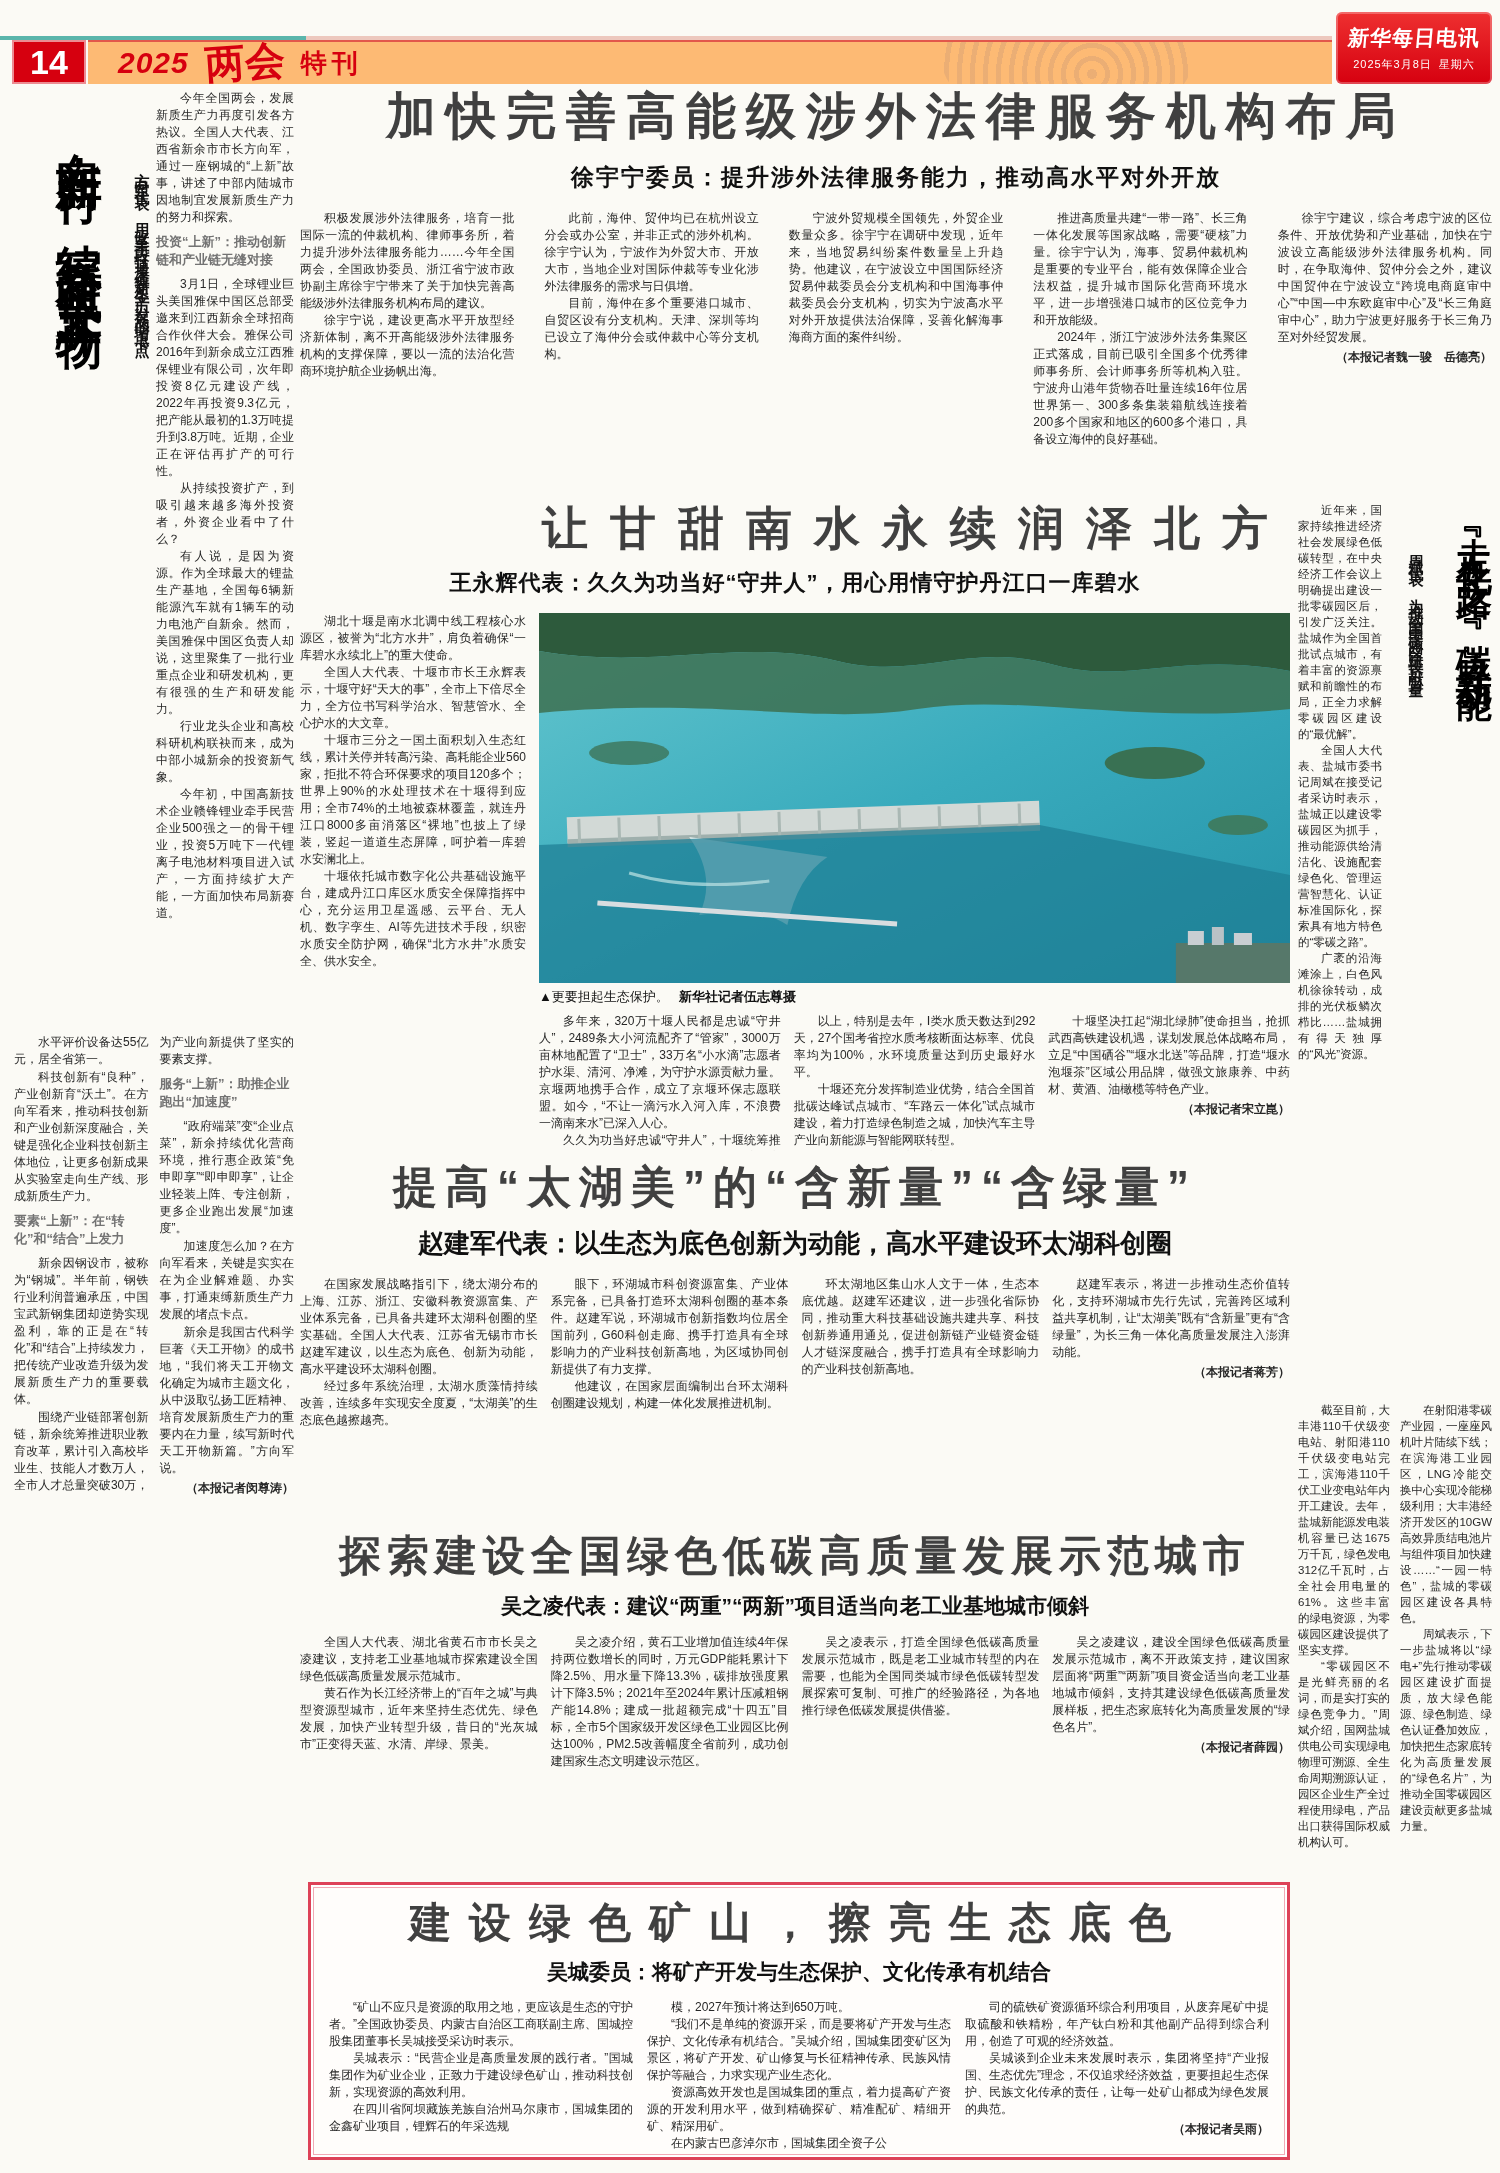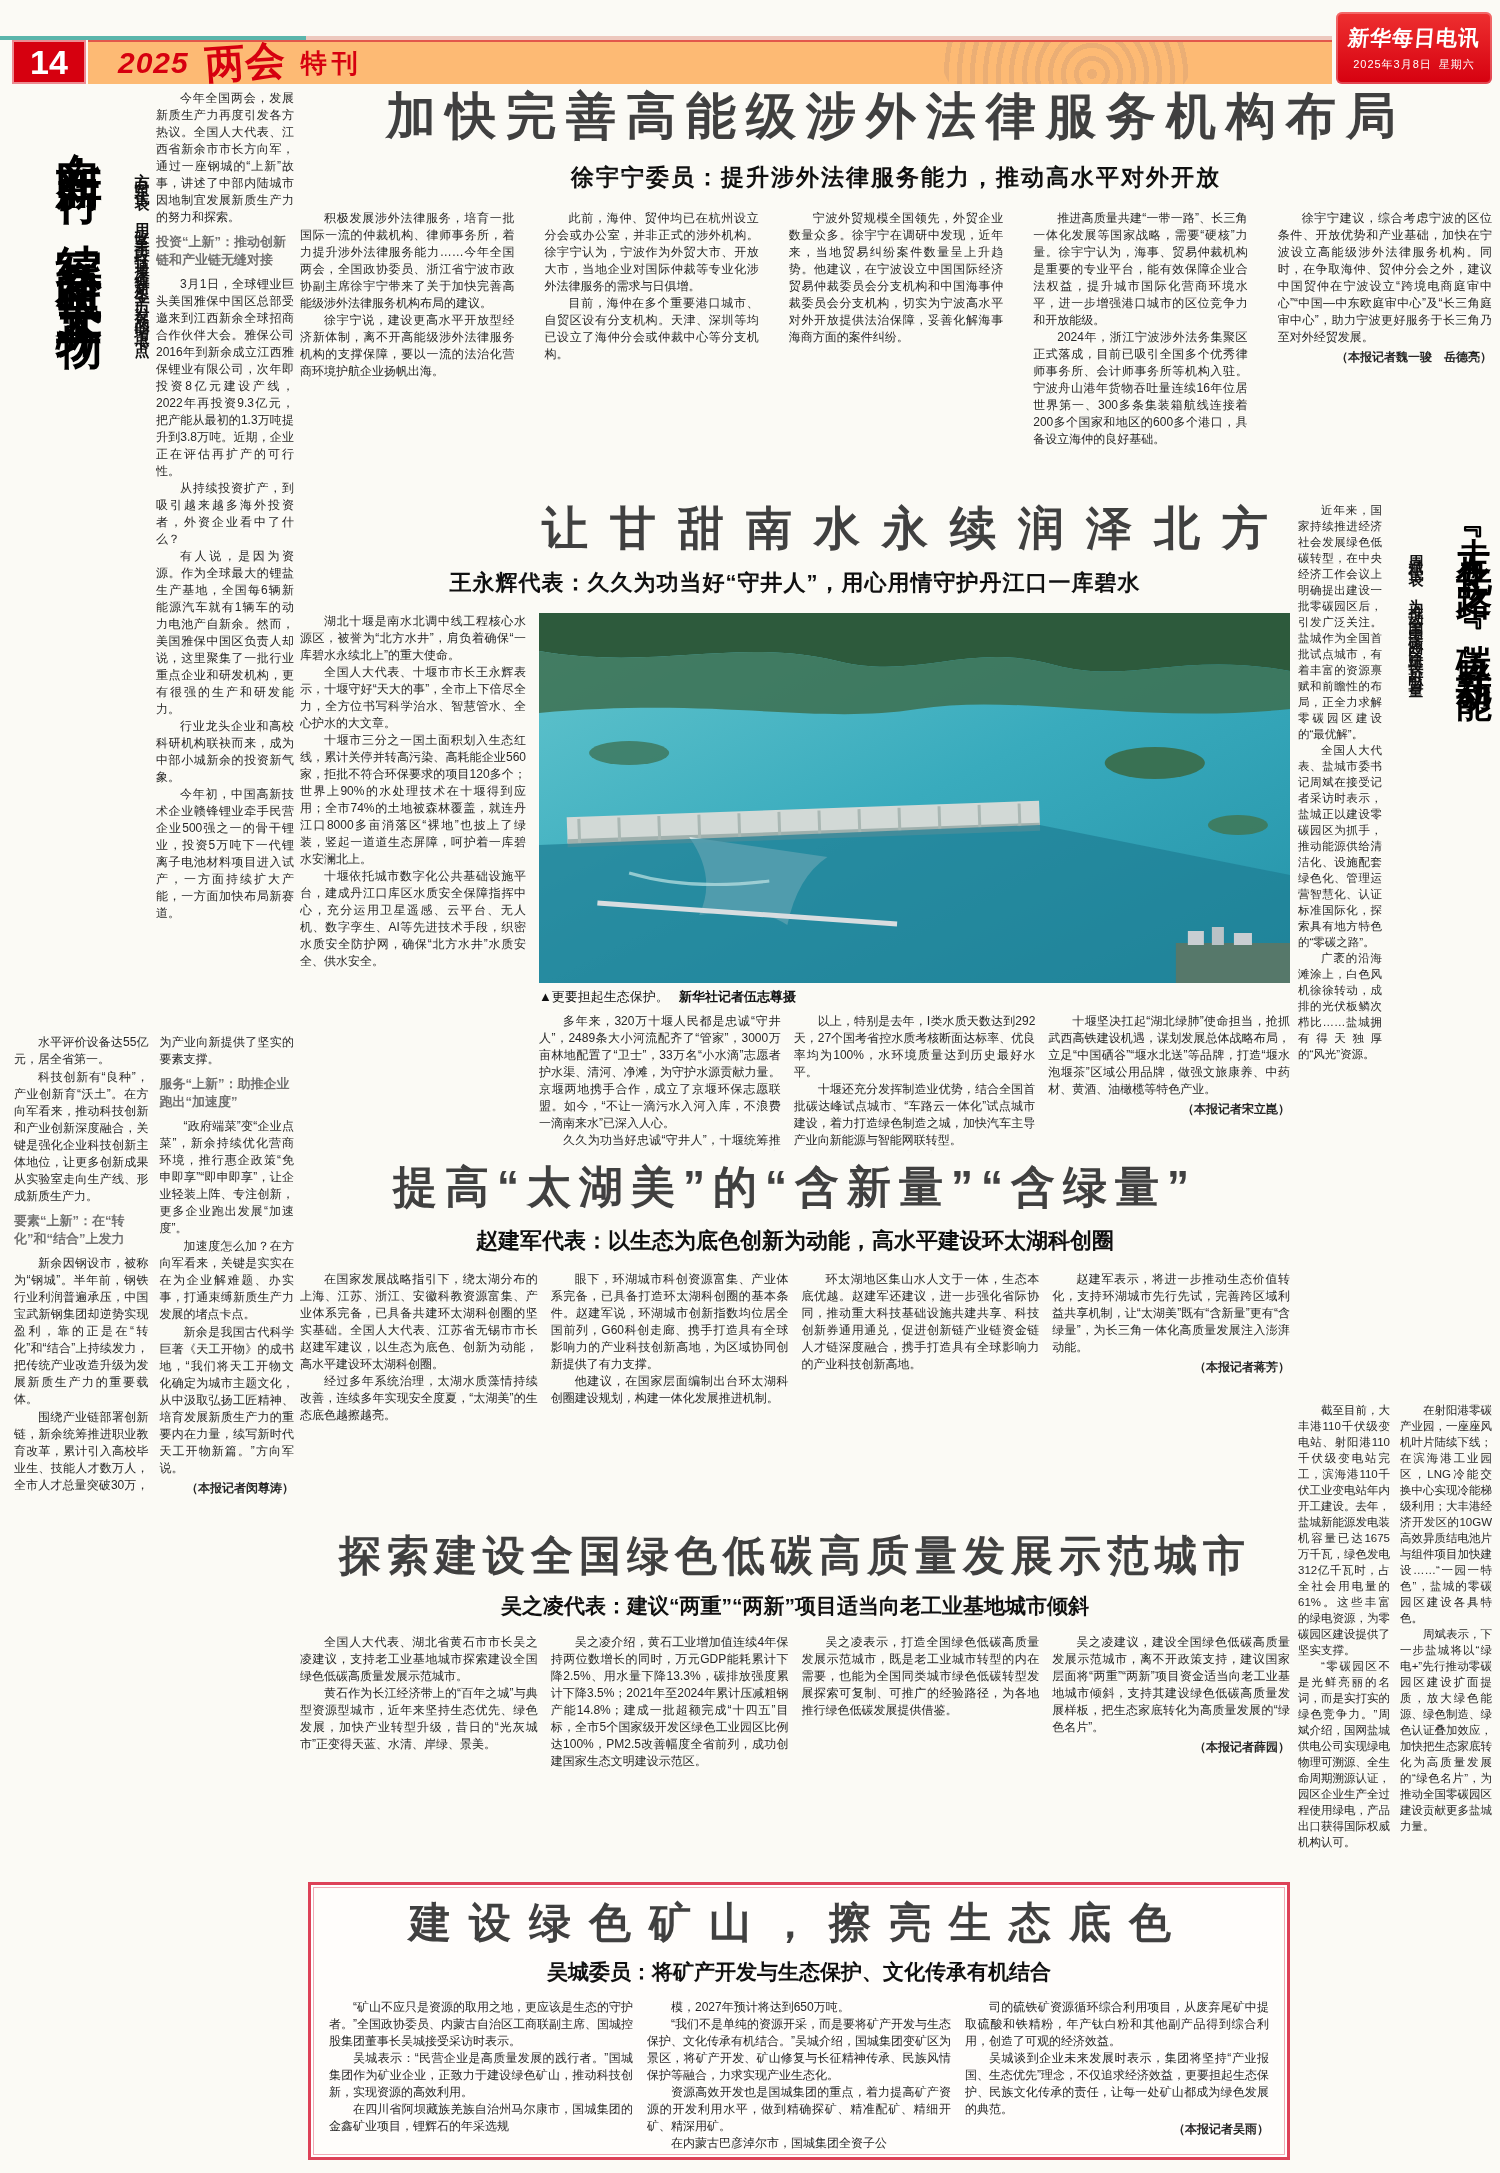--- a/index.html
+++ b/index.html
@@ -59,21 +59,21 @@
   .wright{flex:1;display:flex;flex-direction:column;overflow:hidden;}
   .photo{height:370px;background:#2f9fb2;}
   .photo svg{display:block;width:100%;height:100%;}
   .caption{font-size:13px;margin:5px 0 7px;color:#111;}
   .caption .credit{font-weight:bold;margin-left:10px;}
   .wcols{display:flex;gap:13px;flex:1;overflow:hidden;}
   .wcols .col{flex:1;overflow:hidden;}
   
   #art-taihu{left:300px;top:1162px;width:990px;height:366px;}
   #art-taihu .hl{font-size:44px;letter-spacing:8px;}
-  #art-taihu .sub{font-size:22px;margin-top:13px;}
+  #art-taihu .sub{font-size:26px;margin-top:13px;}
   #art-taihu .cols{gap:13px;margin-top:15px;height:240px;}
   
   #art-lvdi{left:300px;top:1532px;width:990px;height:342px;}
   #art-lvdi .hl{font-size:42px;letter-spacing:6px;}
   #art-lvdi .sub{font-size:21px;margin-top:12px;}
   #art-lvdi .cols{gap:13px;margin-top:14px;height:212px;}
   
   #art-redbox{left:308px;top:1882px;width:982px;height:278px;border:3px solid #dd4258;
               box-shadow:inset 0 0 0 2px #fff,inset 0 0 0 3px #f2a9b4;background:#fffdfb;padding:10px 18px;}
   #art-redbox .hl{font-size:42px;letter-spacing:18px;margin-top:4px;}

